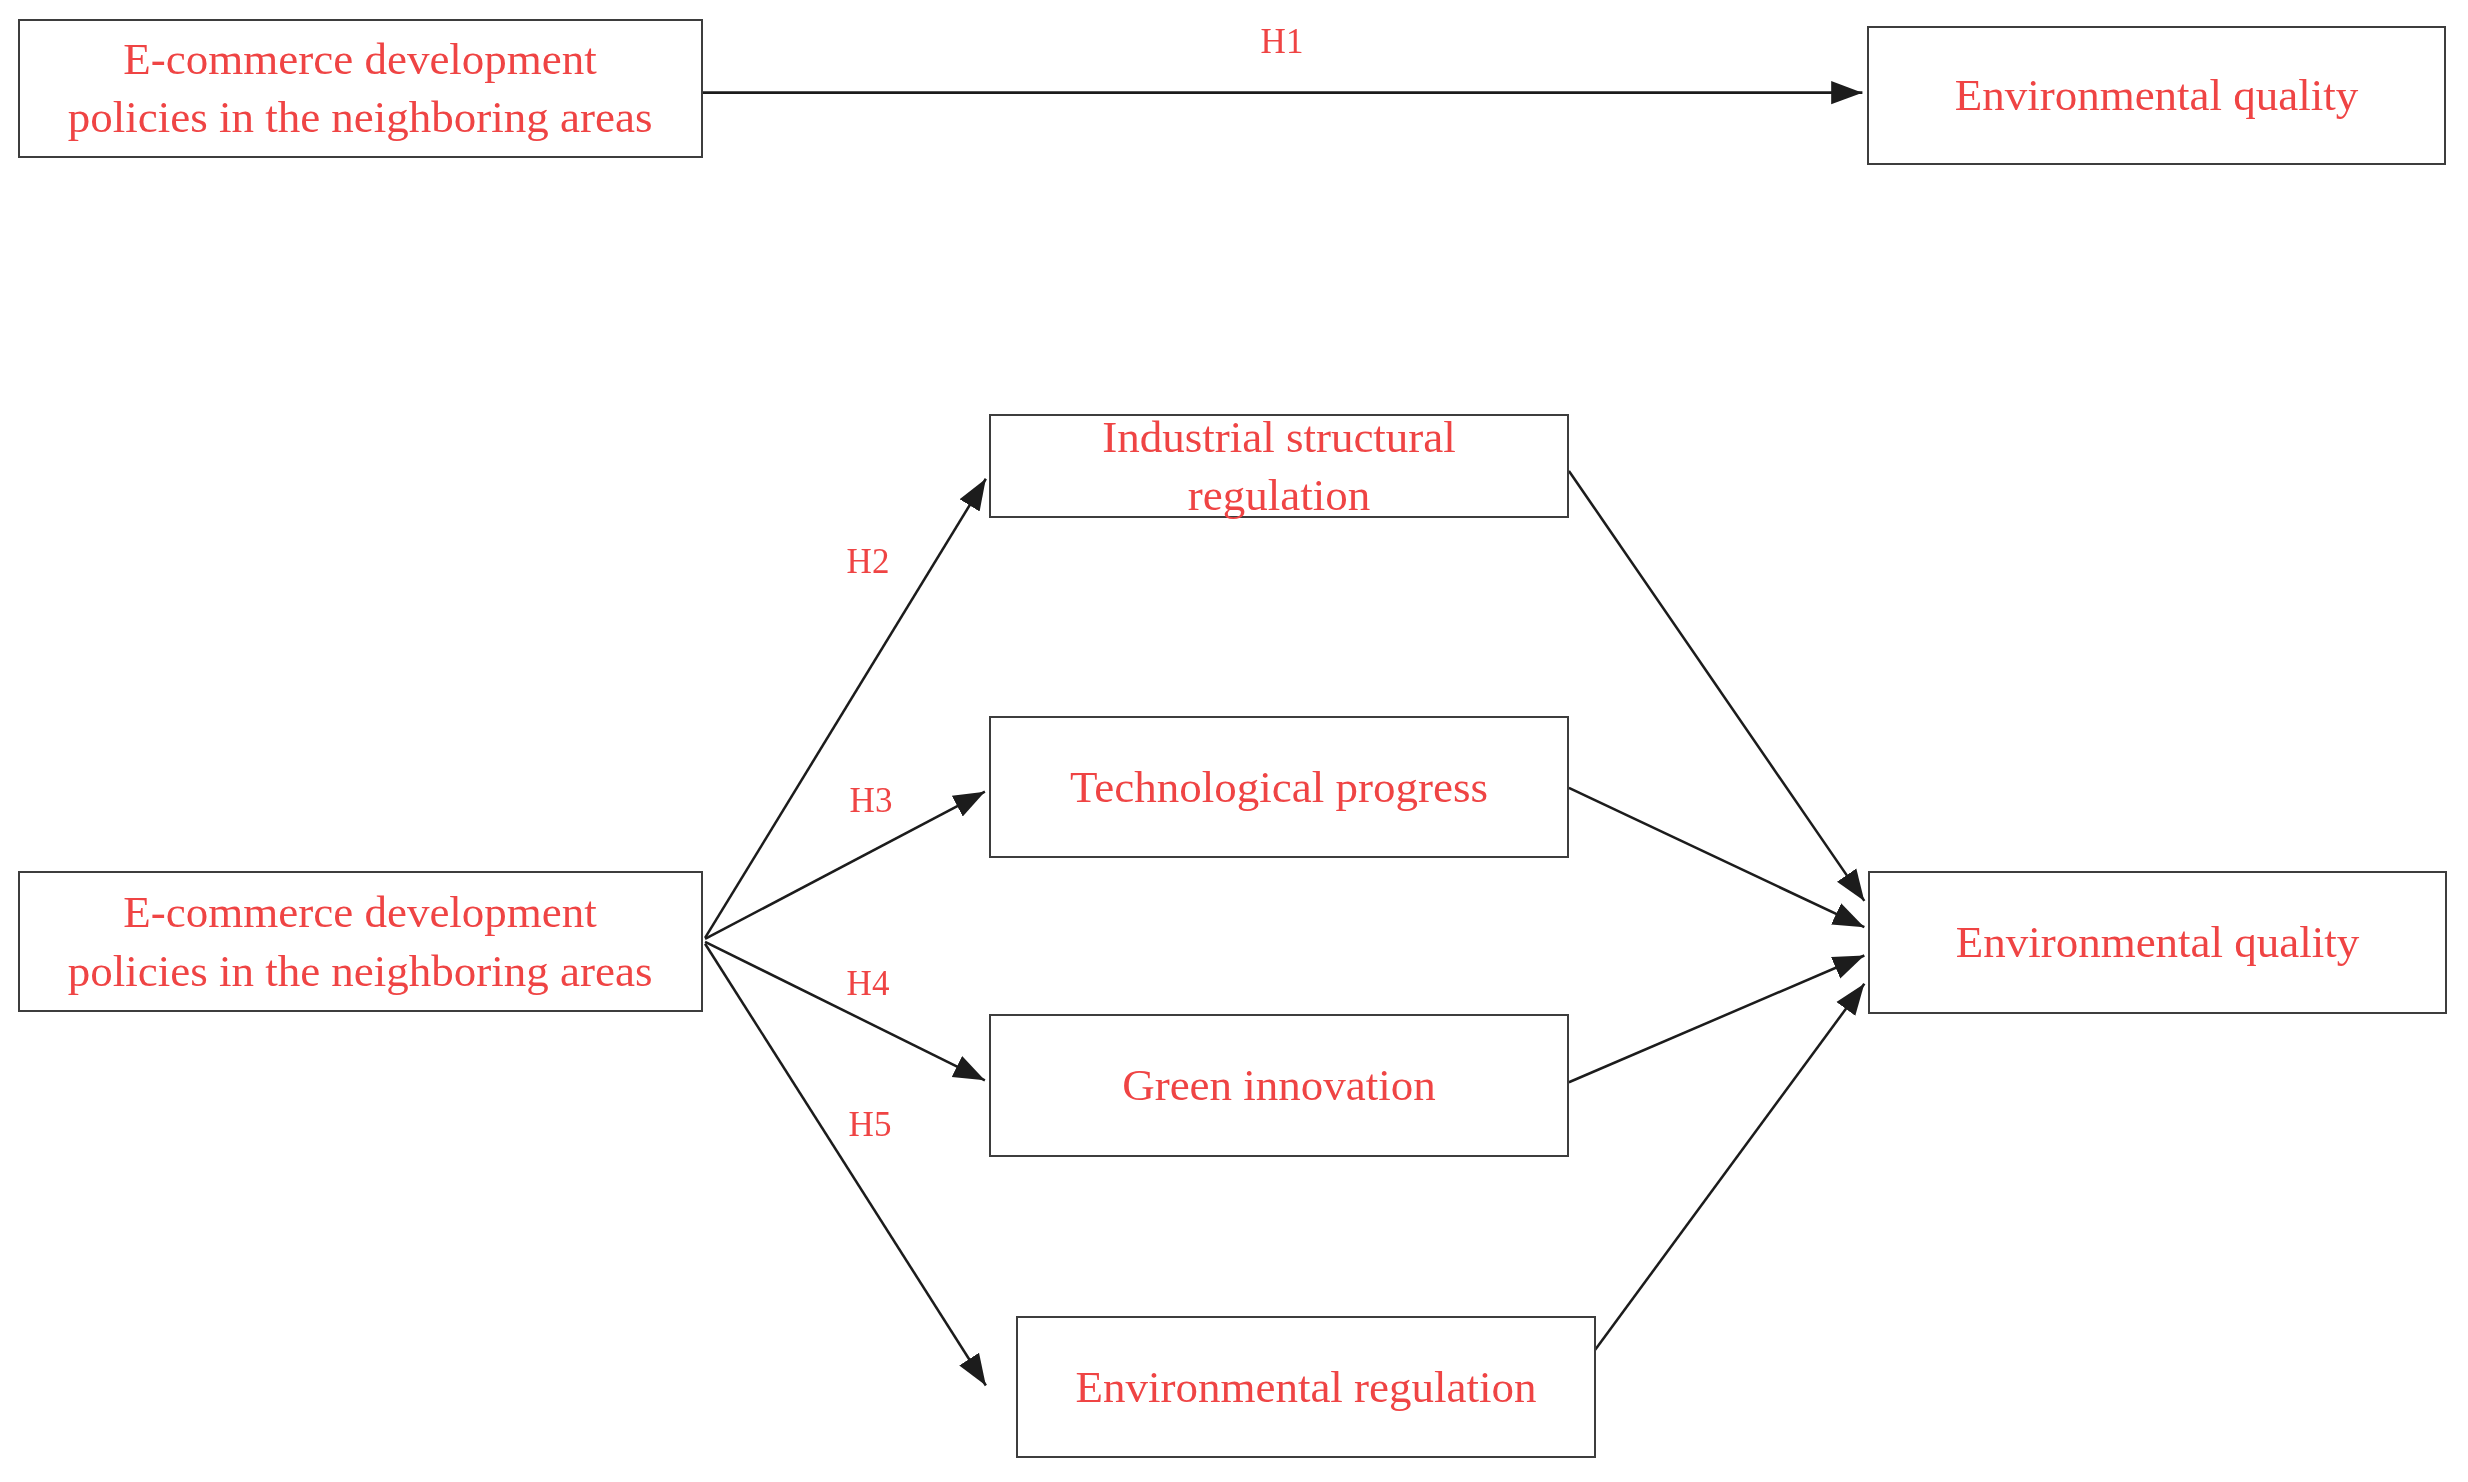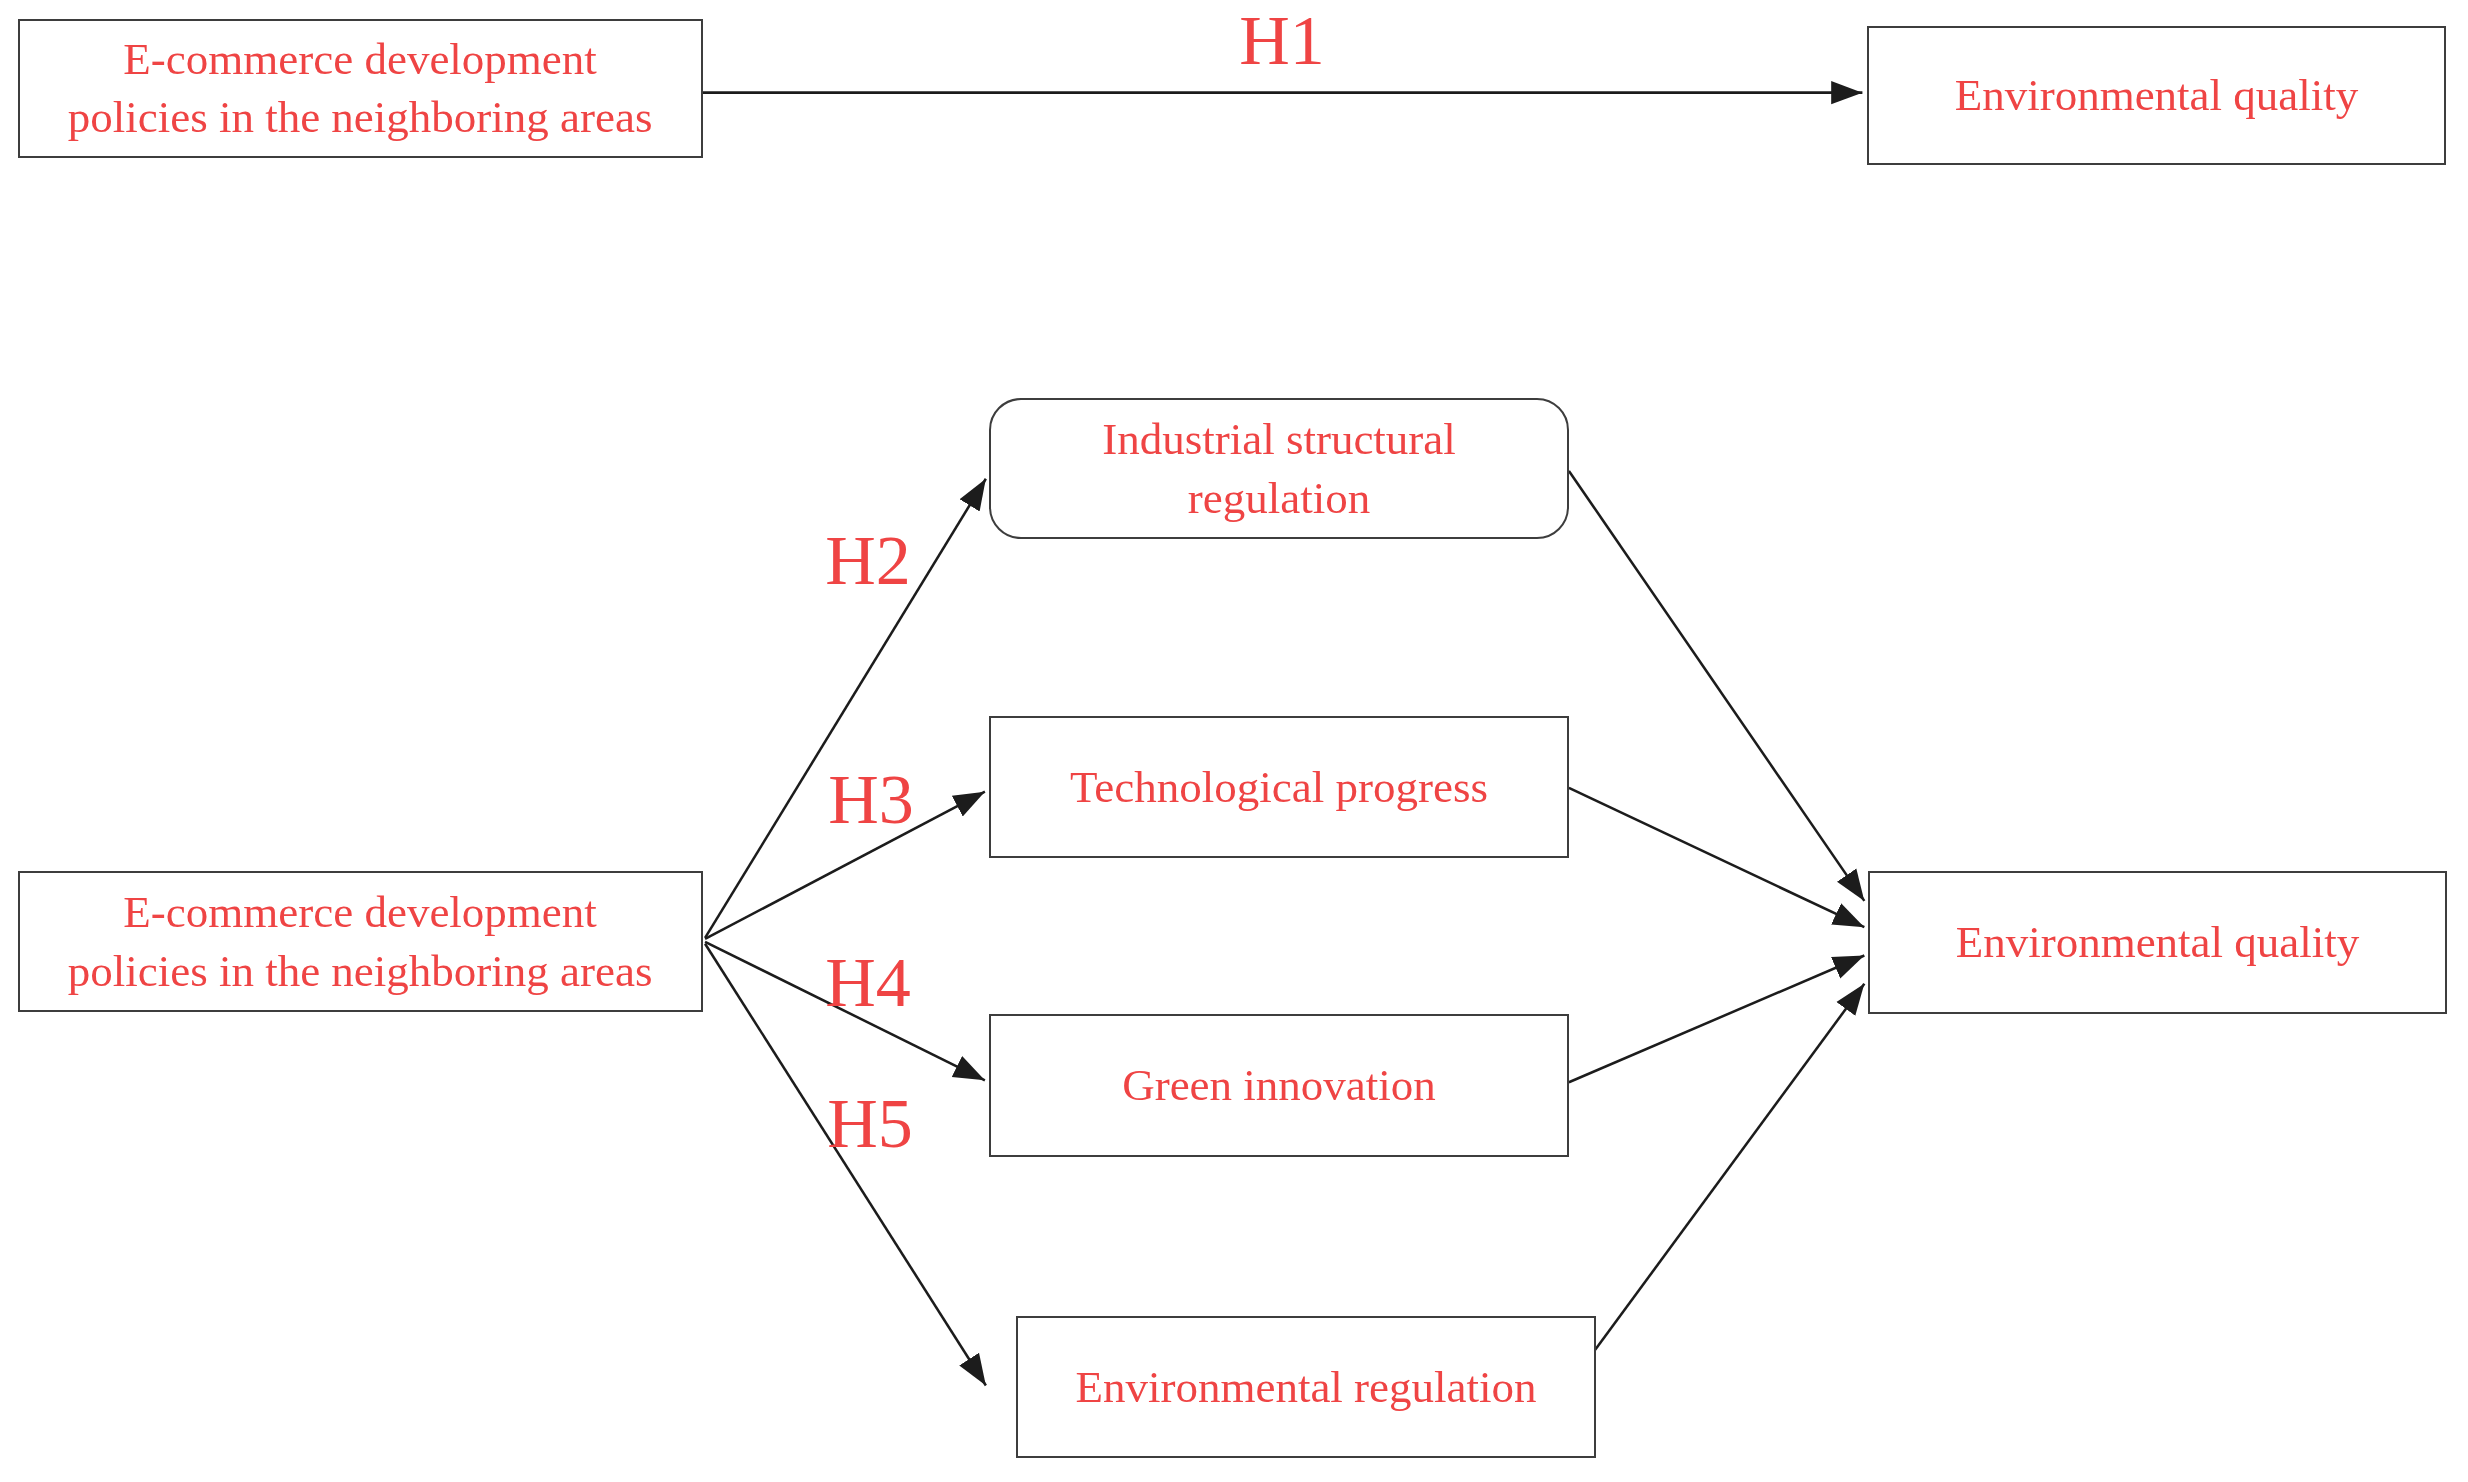--- a/index.html
+++ b/index.html
@@ -33,21 +33,21 @@
     justify-content: center;
     align-items: center;
     text-align: center;
     font-size: 45px;
     line-height: 1.30;
   }
   .box span { display: block; white-space: nowrap; }
   .hlabel {
     position: absolute;
     transform: translate(-50%, -50%);
-    font-size: 70px;
+    font-size: 35px;
     line-height: 1;
     white-space: nowrap;
   }
 </style>
 </head>
 <body>
 
 <div class="canvas">
 
   <svg class="arrow-layer" viewBox="0 0 2531 1520" xmlns="http://www.w3.org/2000/svg">
@@ -79,21 +79,21 @@
     <span>Environmental quality</span>
   </div>
 
   <div class="hlabel" style="left:1282px; top:41px;">H1</div>
 
   <div class="box" style="left:17.6px; top:871px; width:685px; height:141px;">
     <span>E-commerce development</span>
     <span>policies in the neighboring areas</span>
   </div>
 
-  <div class="box" style="left:989px; top:398px; width:580px; height:141px;border-radius:32px;">
+  <div class="box" style="left:989px; top:414px; width:580px; height:104px;">
     <span>Industrial structural</span>
     <span>regulation</span>
   </div>
 
   <div class="box" style="left:989px; top:716px; width:580px; height:142px;">
     <span>Technological progress</span>
   </div>
 
   <div class="box" style="left:989px; top:1014px; width:580px; height:143px;">
     <span>Green innovation</span>

